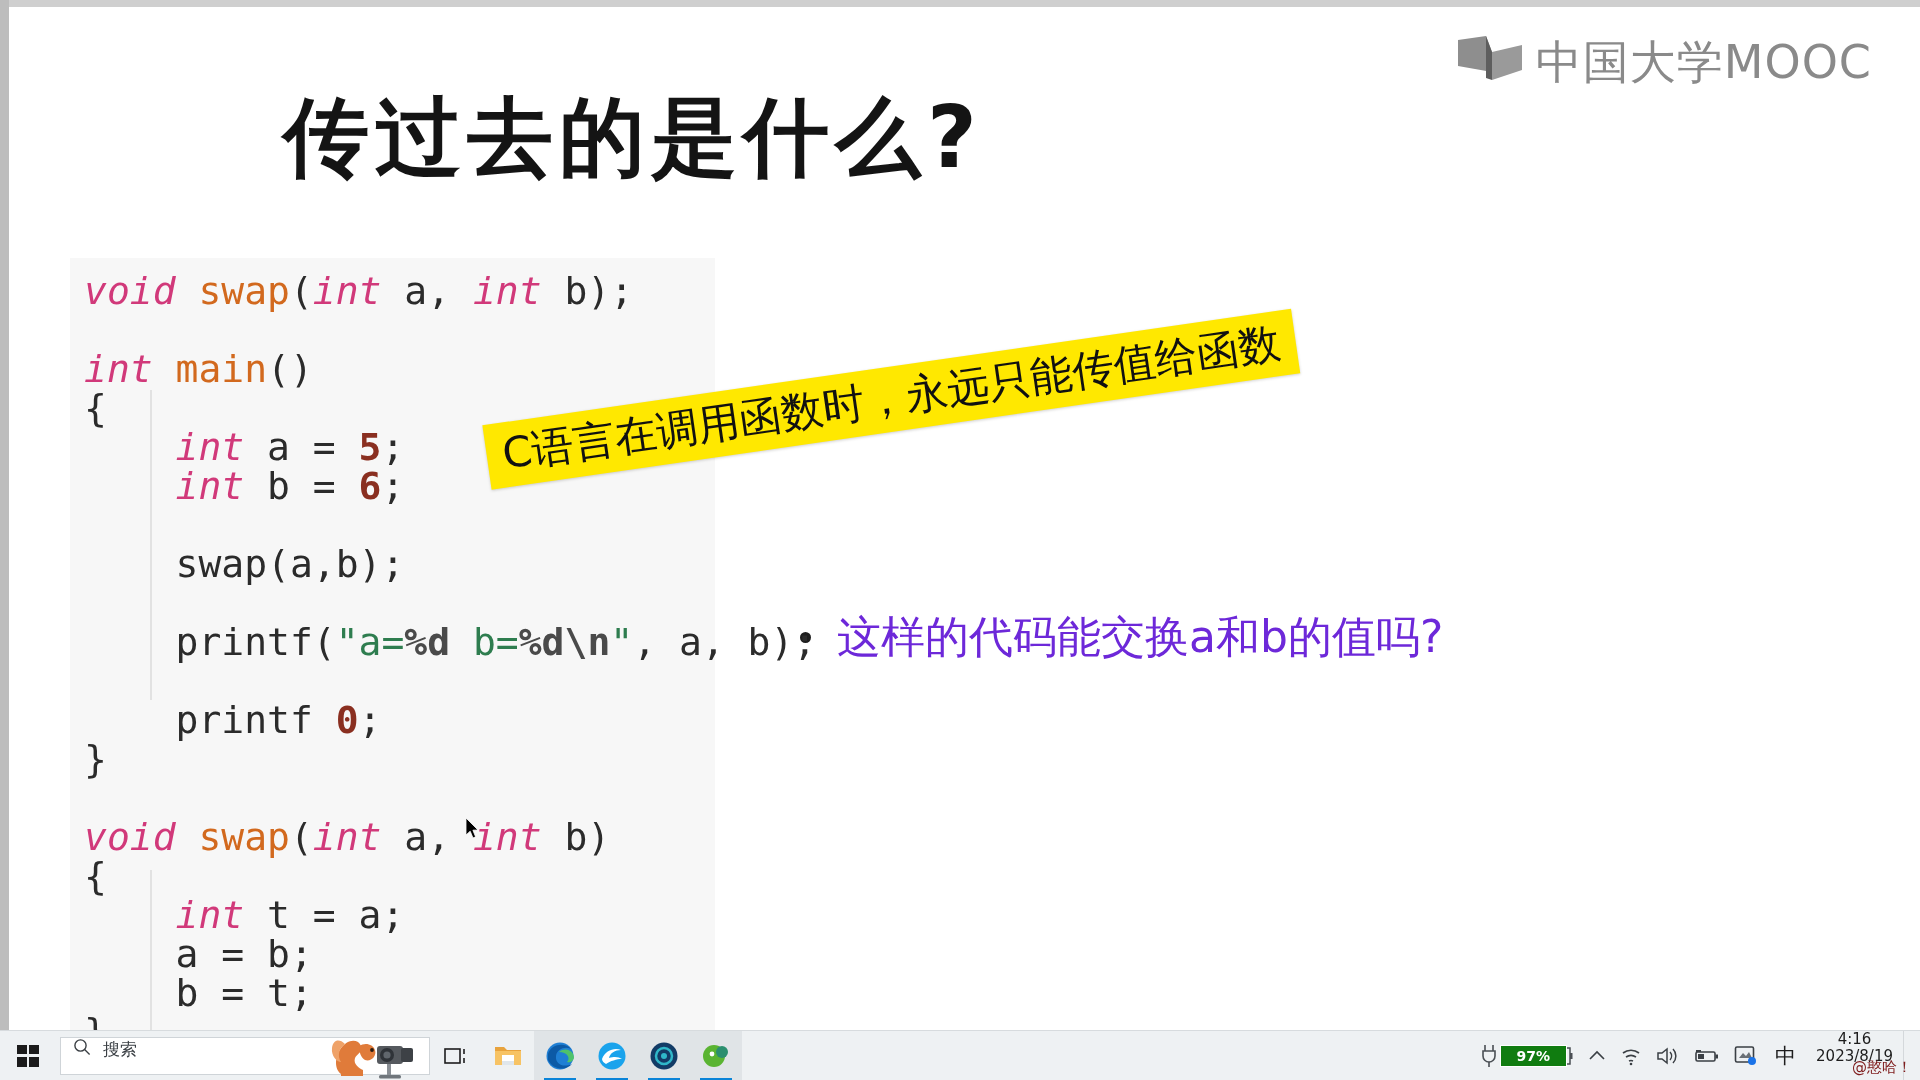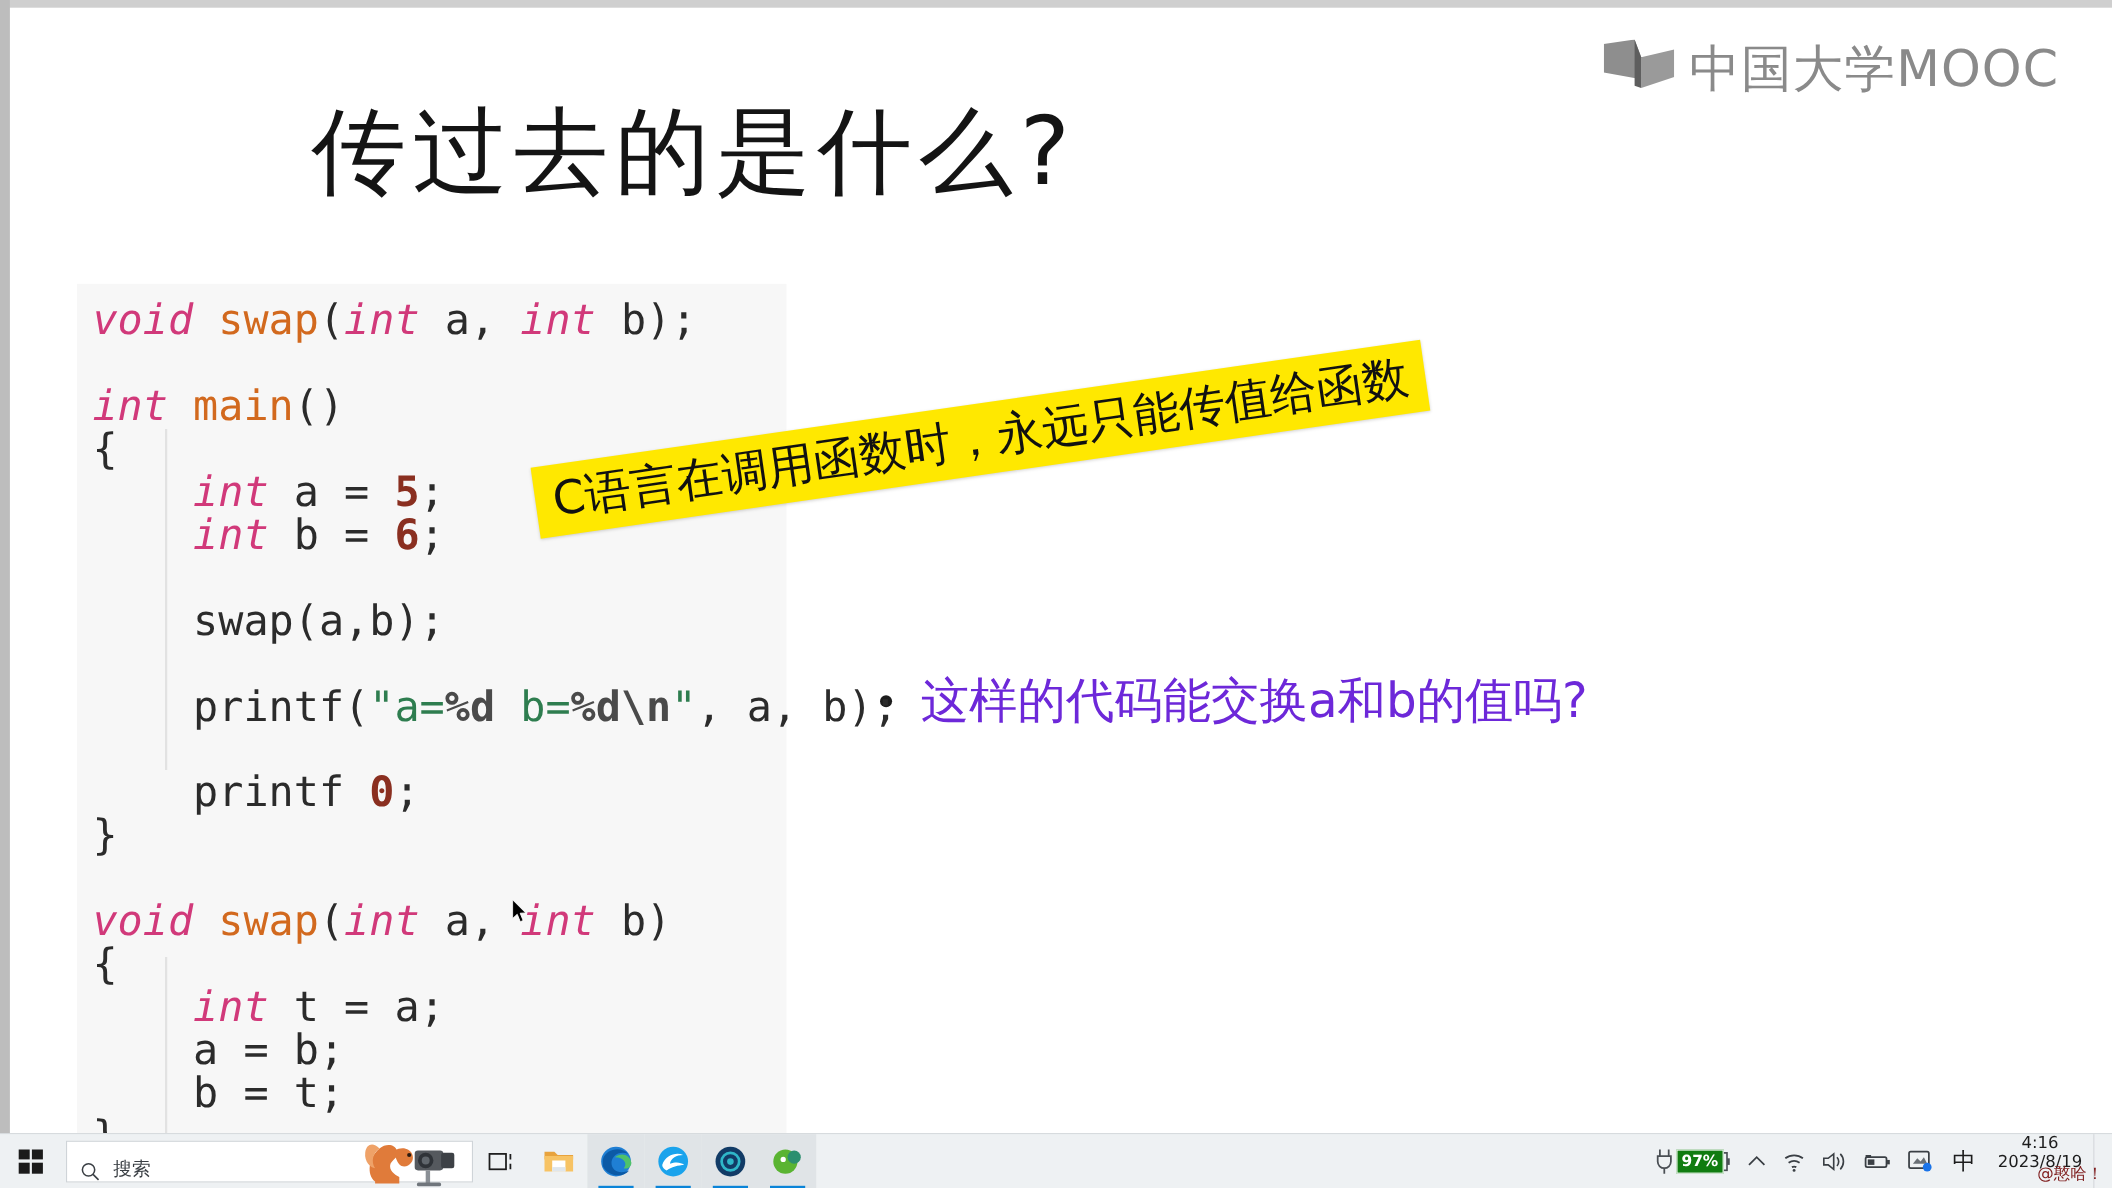--- a/index.html
+++ b/index.html
@@ -55,21 +55,21 @@
 
   
   #slide-title {
     position: absolute;
     left: 283px; top: 80px;
     font-size: 86px;
     color: #141414;
     font-family: "DejaVu Sans", "Liberation Sans", sans-serif;
     letter-spacing: 6px;
     white-space: nowrap;
-    font-weight: 400;
+    font-weight: 700;
   }
 
   
   #code-panel {
     position: absolute;
     left: 70px; top: 258px;
     width: 645px;
     min-height: 775px;
     background: #f7f7f7;
     padding: 14px 0 0 0;
@@ -161,21 +161,21 @@
     display: flex; align-items: center; justify-content: center;
   }
   .win-logo { width: 22px; height: 22px; display: grid;
     grid-template-columns: 1fr 1fr; grid-template-rows: 1fr 1fr; gap: 2.5px; }
   .win-logo span { background: #1b1b1b; display: block; }
 
   #search-box {
     width: 370px; height: 38px;
     background: #ffffff;
     border: 1px solid #cfd4d8;
-    display: flex; align-items: flex-end;
+    display: flex; align-items: flex-start;
     gap: 12px; padding: 0 12px;
     box-sizing: border-box;
     margin-left: 4px;
     position: relative;
   }
   #search-box .s-label {
     font-size: 17px; color: #3a3f44;
     font-family: "DejaVu Sans", "Liberation Sans", sans-serif;
   }
   #squirrel-icon {
@@ -202,21 +202,21 @@
   .tray-icon {
     height: 50px; display: flex; align-items: center; justify-content: center;
     padding: 0 7px;
   }
   #battery-badge {
     display: flex; align-items: center; gap: 0px;
   }
   .batt-pct {
     background: #107c10; color: #ffffff;
     font-size: 14px; font-weight: bold;
-    padding: 2px 4px;
+    padding: 2px 16px;
     font-family: "DejaVu Sans", "Liberation Sans", sans-serif;
     border: 1px solid #ffffff;
   }
   #ime-indicator {
     font-size: 21px; color: #1d1d1d; padding: 0 10px;
     font-family: "DejaVu Sans", "Liberation Sans", sans-serif;
   }
   #clock {
     display: flex; flex-direction: column; align-items: center;
     justify-content: flex-start; height: 50px; padding: 0 10px;

